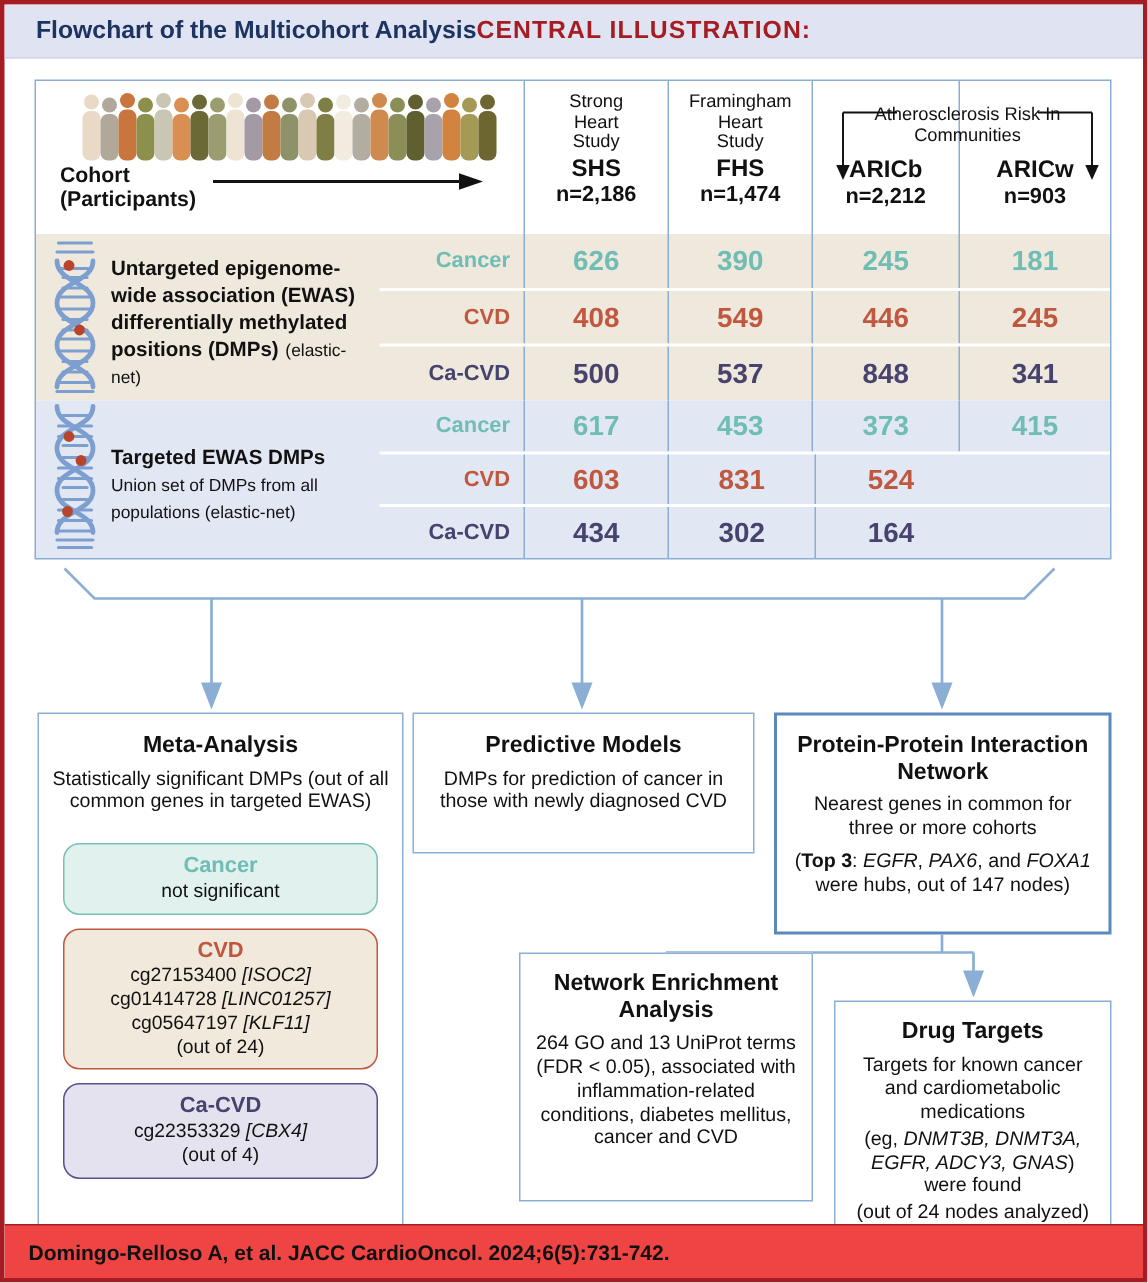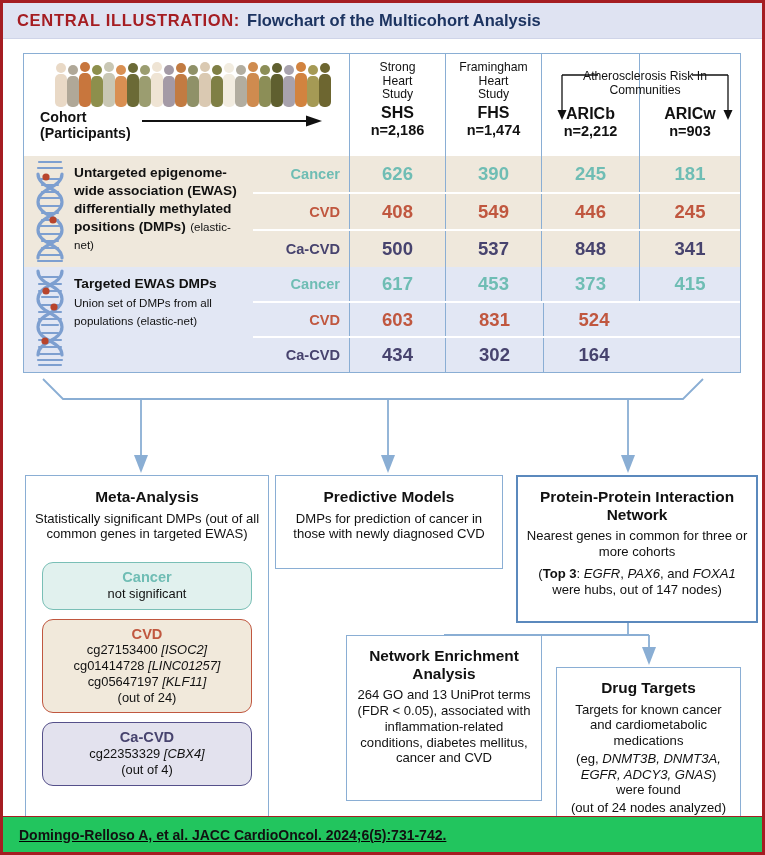--- a/index.html
+++ b/index.html
@@ -85,21 +85,21 @@
     position: absolute; left: 0; top: 0; width: 198px;
     text-align: center; font-size: 12.2px; color: #111; line-height: 1.12;
   }
 
   
   .tbl-section { display: flex; }
   .sec-untargeted { background: #efe8dc; height: 112px; }
   .sec-targeted   { background: #e2e7f4; height: 105px; }
   .sec-label {
     width: 325px; position: relative;
-    display: flex; align-items: flex-start; padding: 7px 6px 0 50px;
+    display: flex; align-items: center; padding: 7px 6px 0 50px;
   }
   .sec-title { font-size: 13.7px; font-weight: bold; color: #111; line-height: 1.18; }
   .sec-sub   { font-size: 11.6px; font-weight: normal; color: #111; line-height: 1.18; }
   .dna { position: absolute; left: 4px; top: 2px; }
 
   .sec-rows { flex: 1; display: flex; flex-direction: column; }
   .datarow { flex: 1; display: flex; align-items: center; }
   .datarow + .datarow { border-top: 2.5px solid #ffffff; }
   .outcome {
     width: 96px; text-align: right; padding-right: 9px;
@@ -128,21 +128,21 @@
   }
   .box-h {
     font-size: 15.4px; font-weight: bold; color: #111;
     line-height: 1.15; margin-bottom: 5px;
   }
   .box-t { font-size: 13.1px; color: #111; line-height: 1.2; }
   .box-t + .box-t { margin-top: 6px; }
 
   #box-meta   { left: 22px;  top: 436px; width: 244px; height: 358px; padding-top: 12px; }
   #box-pred   { left: 272px; top: 436px; width: 228px; height: 94px;  padding-top: 12px; }
-  #box-ppi    { left: 513px; top: 436px; width: 242px; height: 148px;
+  #box-ppi    { left: 513px; top: 436px; width: 225px; height: 148px;
                 border: 2.2px solid #5b89bd; padding-top: 11px; }
   #box-enrich { left: 343px; top: 596px; width: 196px; height: 166px; padding-top: 11px; }
   #box-drug   { left: 553px; top: 628px; width: 185px; height: 166px; padding-top: 11px; }
 
   
   .subbox {
     margin: 0 8px 9px 8px; border-radius: 11px;
     padding: 6px 6px 7px 6px; text-align: center;
   }
   .sub-h { font-size: 14.6px; font-weight: bold; line-height: 1.15; }
@@ -155,33 +155,32 @@
   
   #wires { position: absolute; left: 0; top: 0; width: 759px; height: 813px;
            pointer-events: none; }
 
   
   #footer {
     position: absolute; left: 0; bottom: 0;
     width: 759px; height: 36px;
     border-top: 1.5px solid #a51d22;
     display: flex; align-items: center; padding-left: 16px;
-    background: #22c55e;
-    text-decoration: underline;
+    background: #ef4444;
   }
   #footer-text { font-size: 14px; font-weight: bold; color: #111; }
 </style>
 </head>
 <body>
 
 <div id="figure">
 
   <div id="titlebar">
+    <span id="title-main">Flowchart of the Multicohort Analysis</span>
     <span id="title-prefix">CENTRAL ILLUSTRATION:</span>
-    <span id="title-main">Flowchart of the Multicohort Analysis</span>
   </div>
 
   <div id="canvas">
 
     <svg id="wires" viewBox="0 0 759 813">
       <g stroke="#8aaed4" stroke-width="1.8" fill="none">
 
         <path d="M 40 340 L 60 360 L 680 360 L 700 340"></path>
         <line x1="138" y1="360" x2="138" y2="418"></line>
         <line x1="385" y1="360" x2="385" y2="418"></line>

